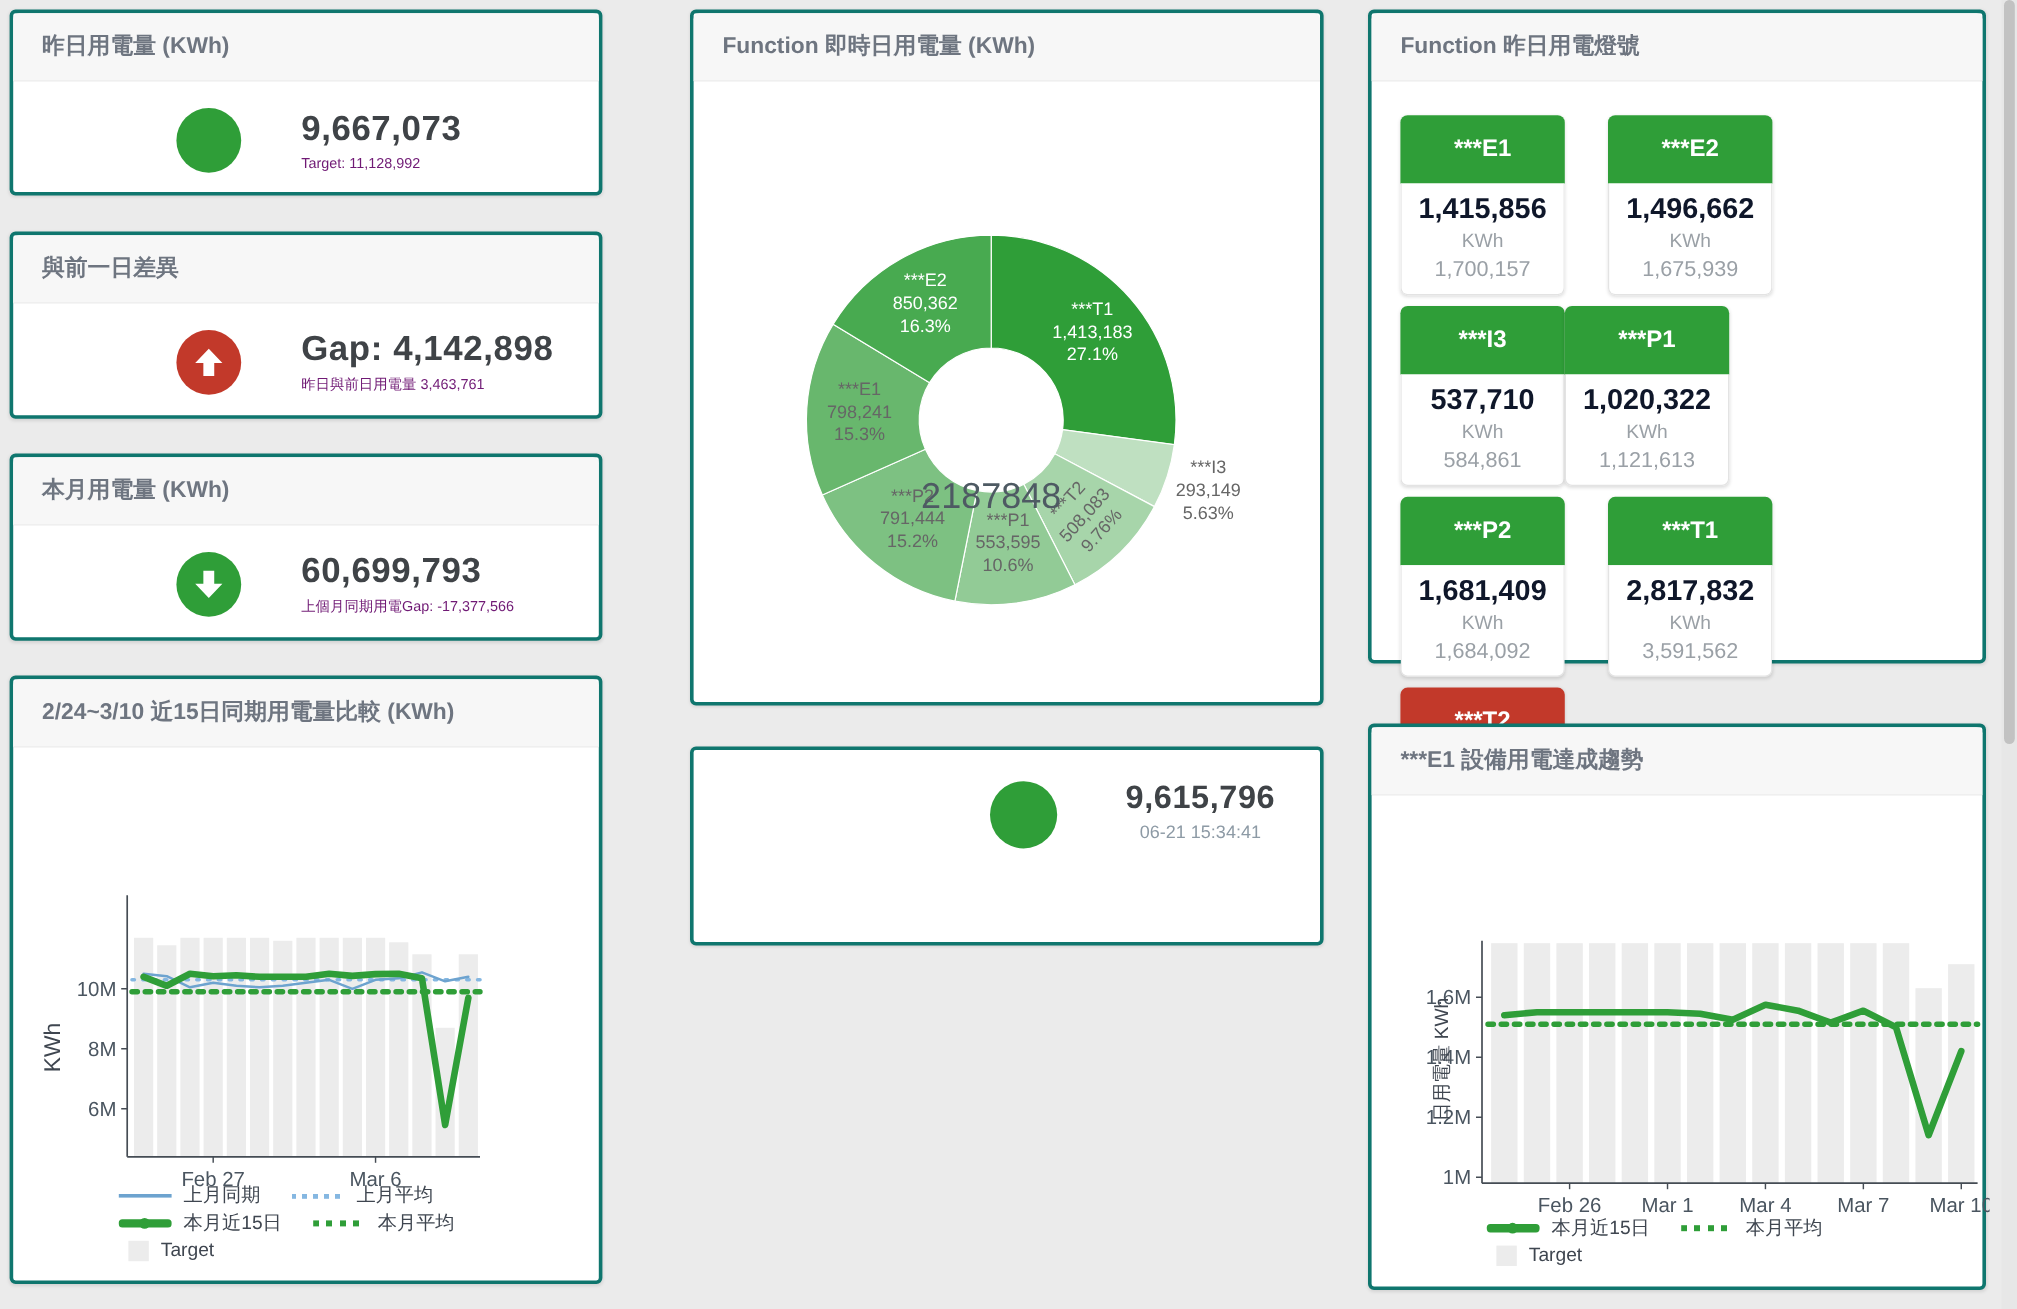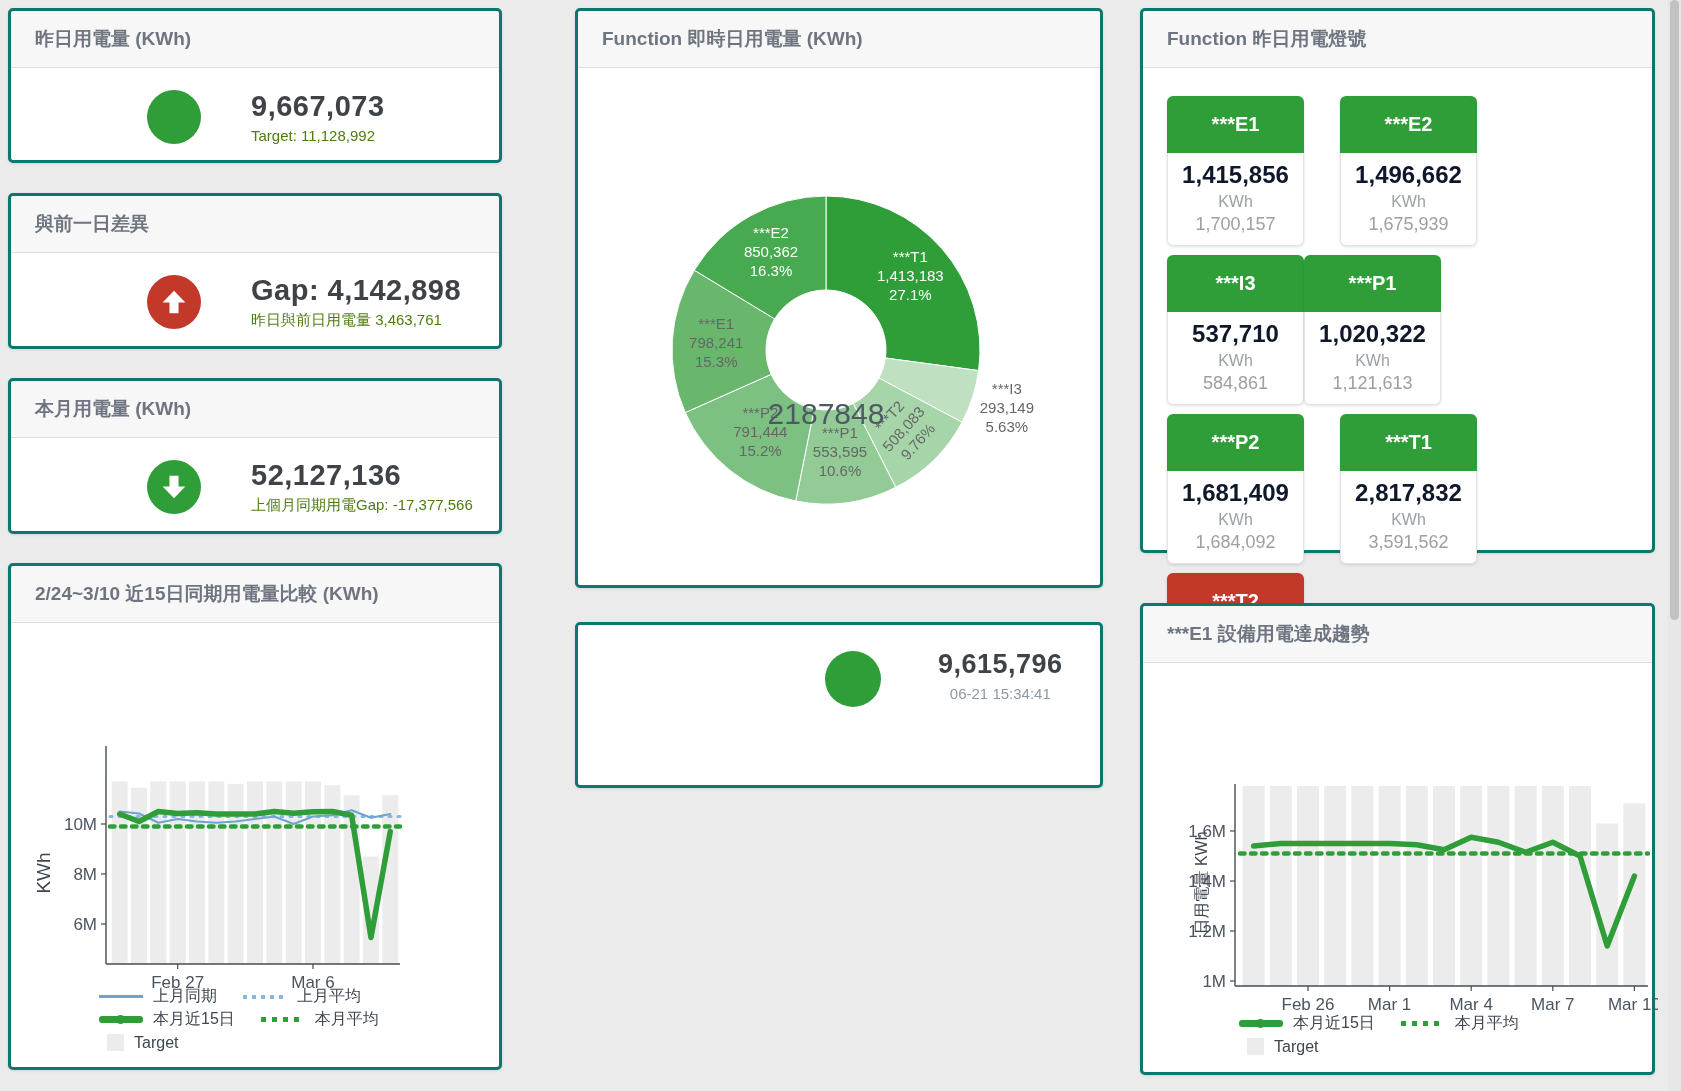--- a/index.html
+++ b/index.html
@@ -9,21 +9,21 @@
   .card-header{height:56px;line-height:56px;background:#f7f7f7;border-bottom:1px solid #dedede;
         border-radius:5px 5px 0 0;padding:0 24px;font-size:19px;font-weight:700;color:#6e7580;
         white-space:nowrap;overflow:hidden;}
   .card-body{position:relative;}
   
   .kpi-body{display:flex;align-items:center;height:98px;padding-left:136px;}
   .dot{width:54px;height:54px;border-radius:50%;flex:0 0 auto;display:flex;align-items:center;justify-content:center;}
   .dot svg{width:34px;height:34px;}
   .kpi-text{margin-left:50px;}
   .kpi-value{font-size:29px;font-weight:700;color:#3f4347;letter-spacing:.5px;}
-  .kpi-sub{font-size:15px;color:#4d7c0f;margin-top:4px;}
+  .kpi-sub{font-size:12px;color:#701a75;margin-top:4px;}
   
   #tiles{position:absolute;left:24px;top:28px;width:470px;display:flex;flex-wrap:wrap;}
   .tile{width:137px;margin:0 36px 9px 0;border-radius:6px;box-shadow:0 1px 3px rgba(0,0,0,.13);}
   .tile:nth-child(3n){margin-right:0;}
   .tile-head{height:57px;line-height:57px;text-align:center;color:#fff;font-size:20px;font-weight:700;
         border-radius:6px 6px 0 0;}
   .tile-body{background:#fff;border:1px solid #e3e3e3;border-top:none;border-radius:0 0 6px 6px;
         text-align:center;padding:8px 2px 10px 2px;}
   .tile-value{font-size:24px;font-weight:700;color:#0f172a;}
   .tile-unit{font-size:16px;color:#9aa0a6;margin-top:4px;}
@@ -93,21 +93,21 @@
     <div class="card-header">
       <span>本月用電量 (KWh)</span>
     </div>
     <div class="card-body kpi-body">
       <span class="dot" style="background:#2f9e38">
         <svg viewBox="0 0 24 24">
             <path d="M12 20 L4 11.6 H8.8 V4 H15.2 V11.6 H20 Z" fill="#ffffff"></path>
           </svg>
       </span>
       <div class="kpi-text">
-        <div class="kpi-value">52,127,136</div>
+        <div class="kpi-value">60,699,793</div>
         <div class="kpi-sub">上個月同期用電Gap: -17,377,566</div>
       </div>
     </div>
   </div>
 
   <div class="card" id="card-compare" style="left:8px;top:563px;width:494px;height:507px;">
     <div class="card-header">
       <span>2/24~3/10 近15日同期用電量比較 (KWh)</span>
     </div>
     <svg id="cmp-svg" class="chart-svg" width="494" height="507">

